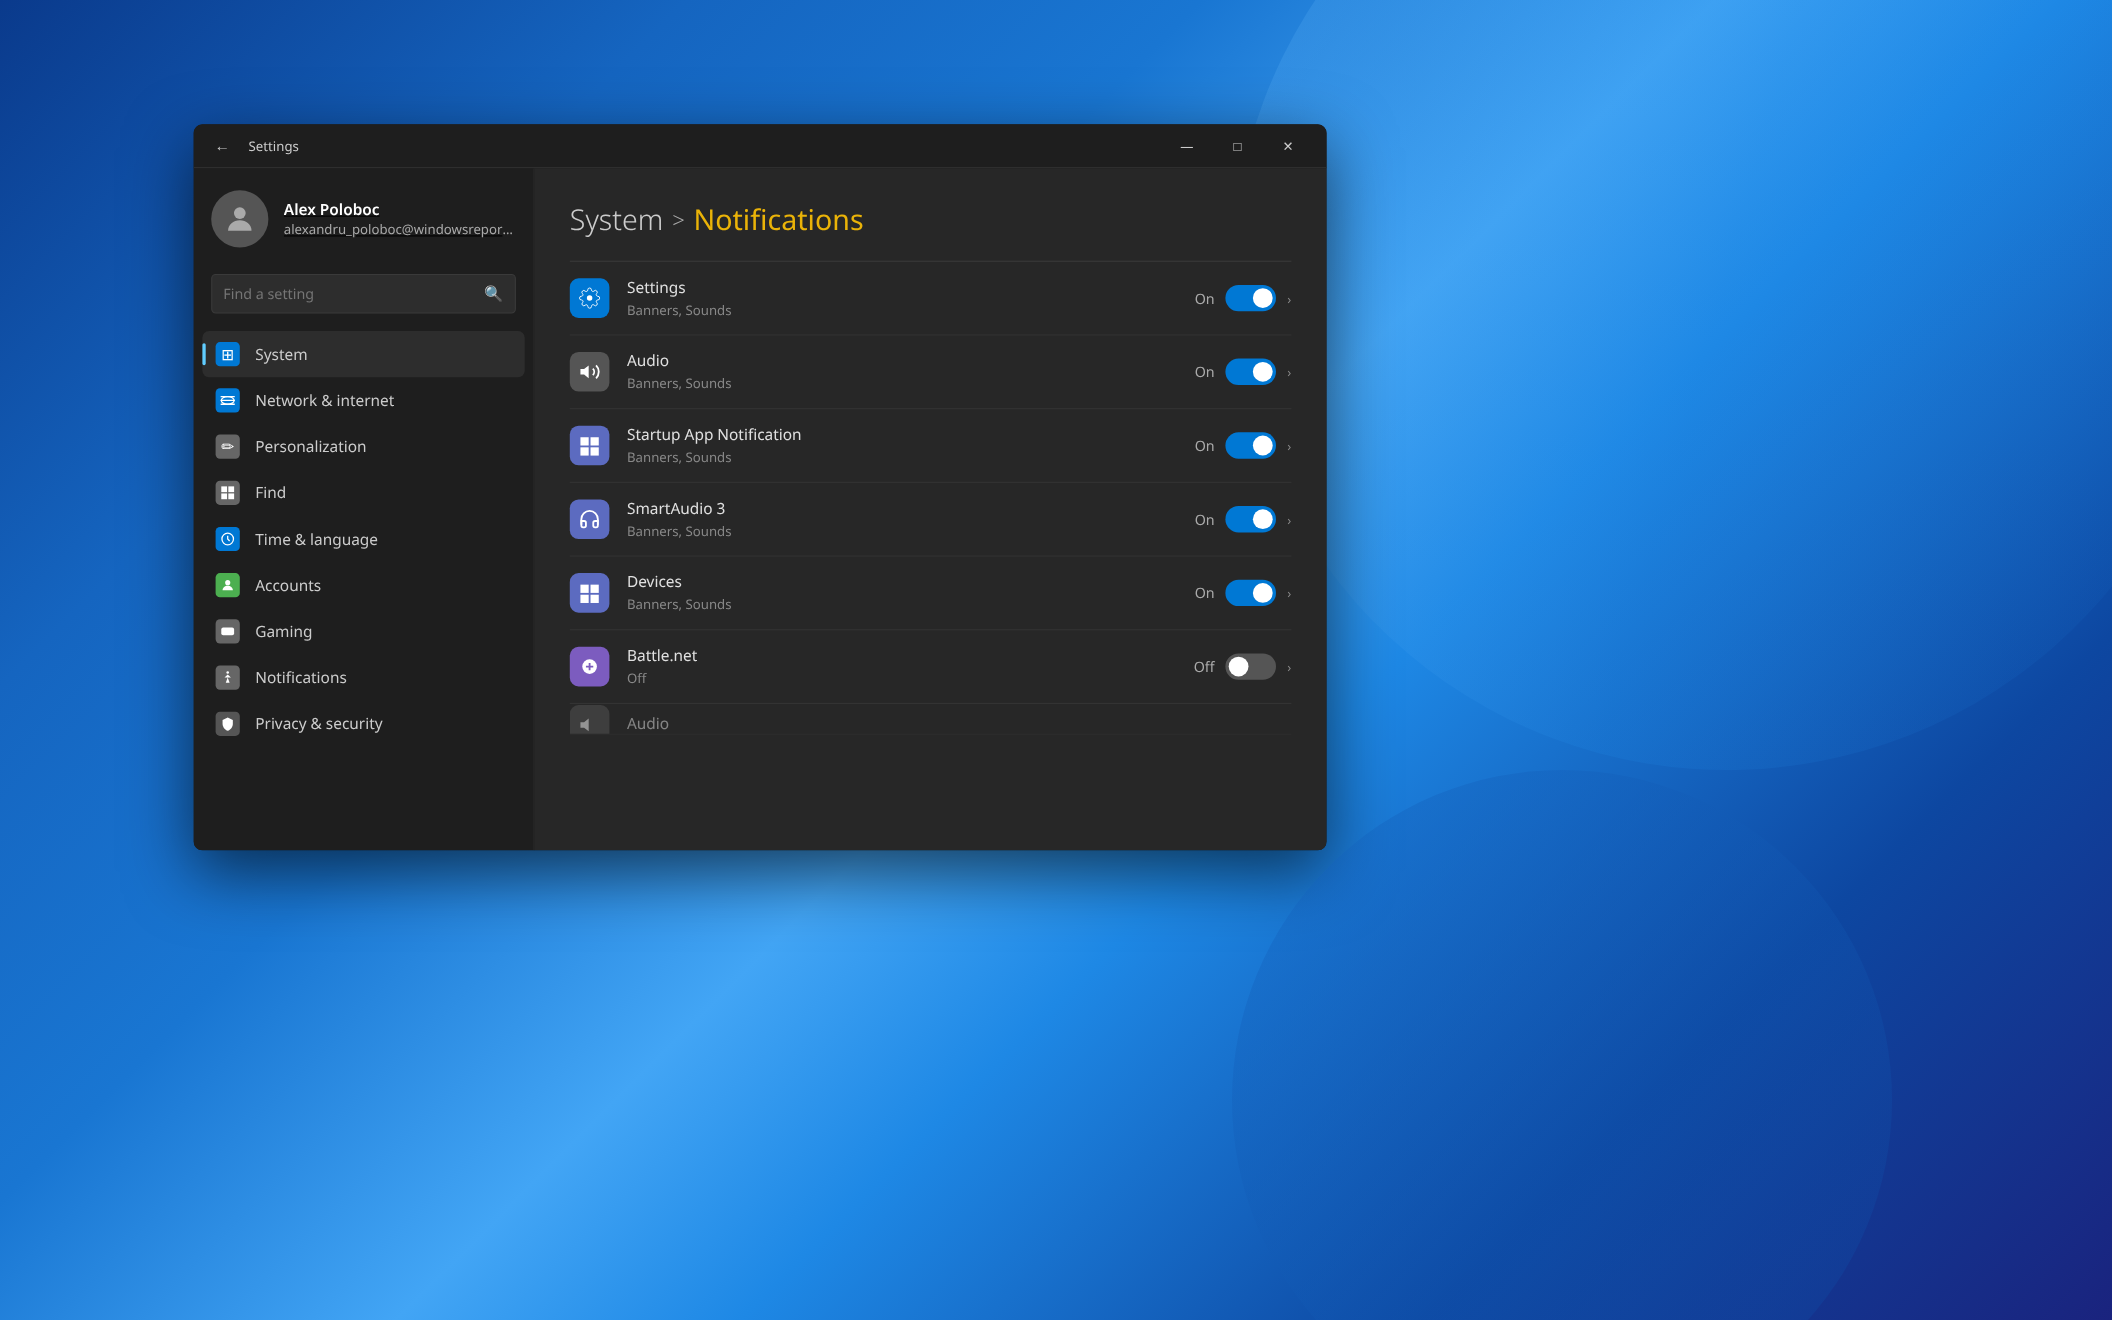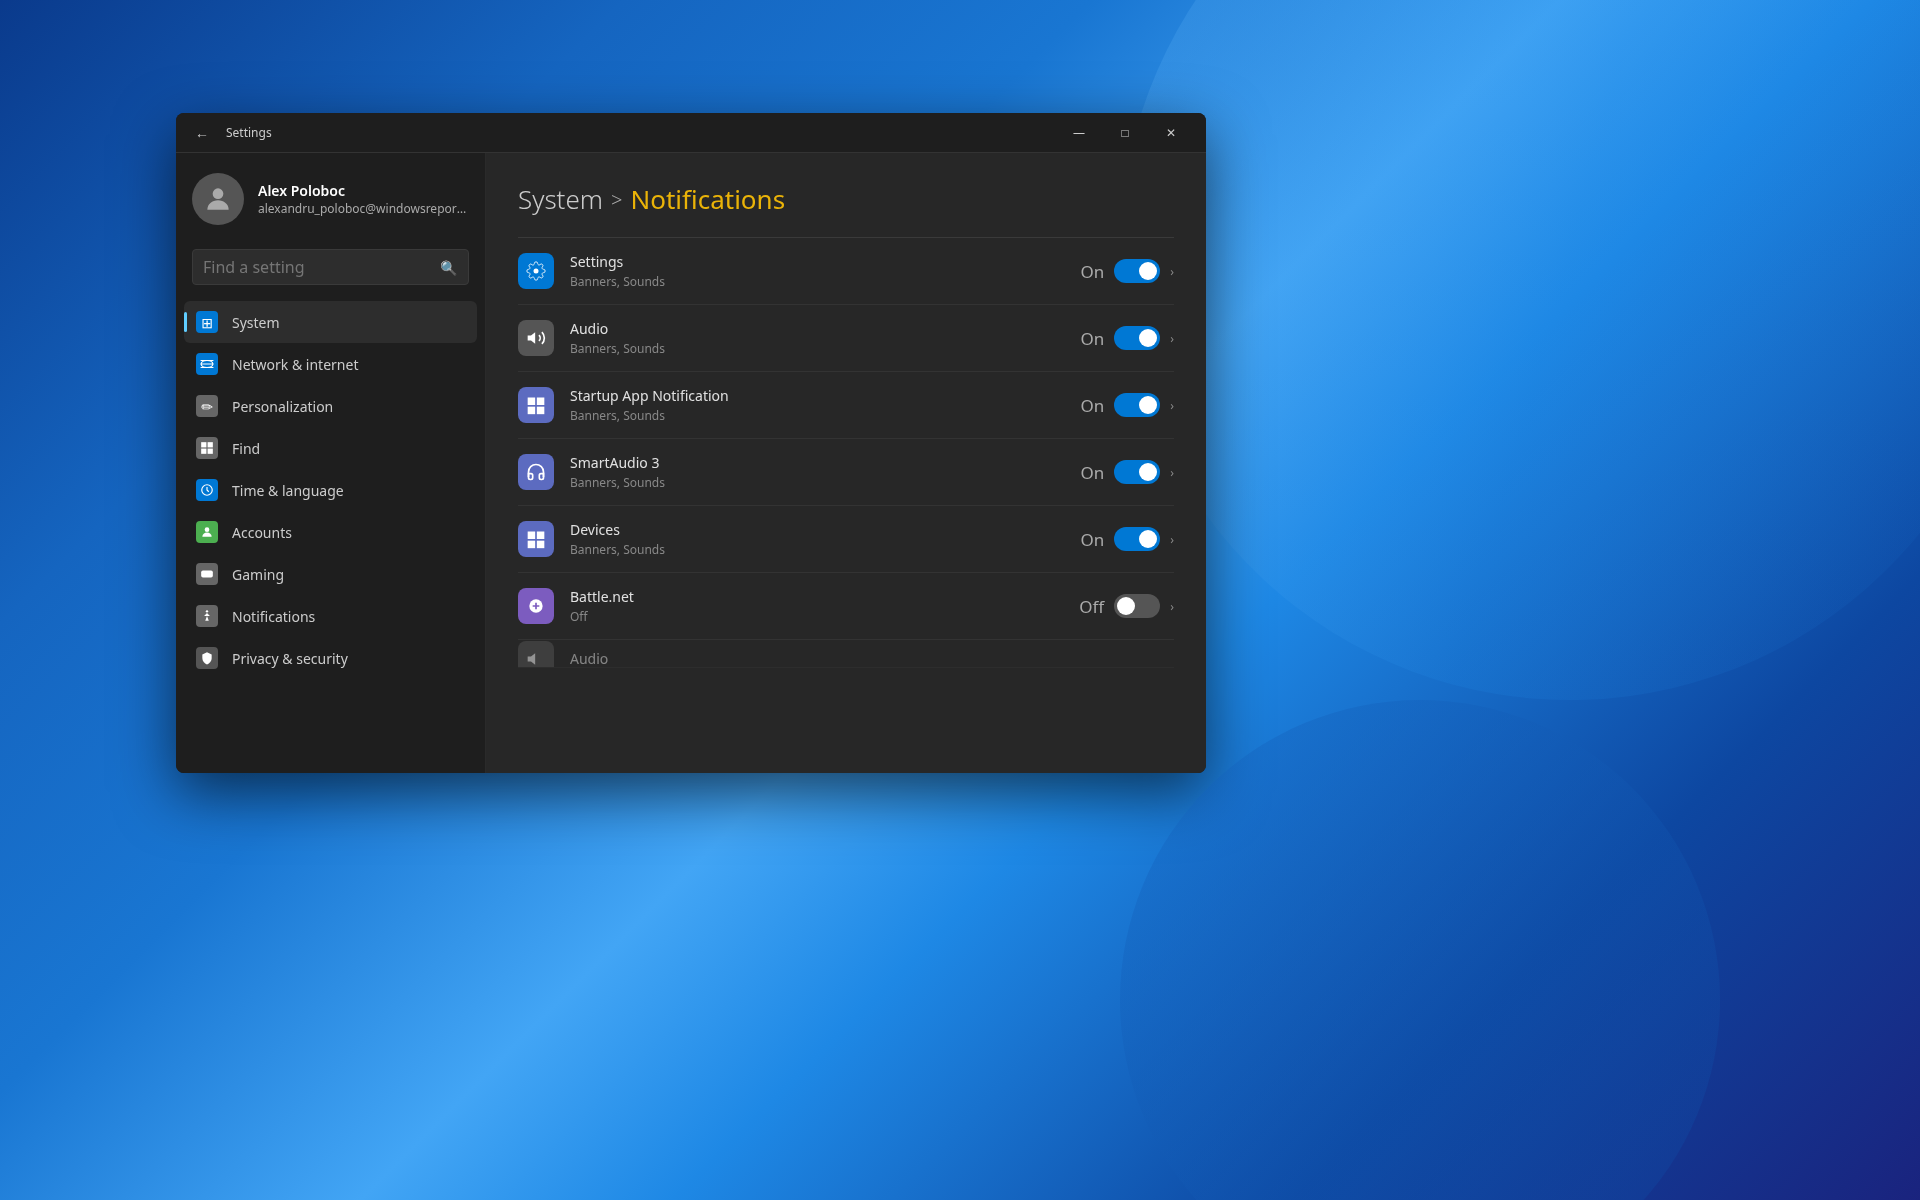--- a/index.html
+++ b/index.html
@@ -121,20 +121,21 @@
       border-right: 1px solid #2a2a2a;
     }
 
     
     .user-profile {
       padding: 20px 16px 16px 16px;
       display: flex;
       align-items: center;
       gap: 14px;
       cursor: pointer;
+      text-decoration: underline;
     }
 
     .user-avatar {
       width: 52px;
       height: 52px;
       border-radius: 50%;
       background: #555;
       display: flex;
       align-items: center;
       justify-content: center;
@@ -182,21 +183,21 @@
       gap: 8px;
       cursor: text;
     }
 
     .search-input {
       flex: 1;
       background: transparent;
       border: none;
       outline: none;
       color: #fdba74;
-      font-size: 16px;
+      font-size: 13px;
       font-family: inherit;
     }
 
     .search-icon {
       color: #aaa;
       font-size: 14px;
     }
 
     
     .nav-list {
@@ -371,21 +372,21 @@
     }
 
     .notif-right {
       display: flex;
       align-items: center;
       gap: 10px;
     }
 
     .notif-status {
       color: #aaa;
-      font-size: 17px;
+      font-size: 13px;
     }
 
     
     .toggle-switch {
       width: 46px;
       height: 24px;
       border-radius: 12px;
       position: relative;
       cursor: pointer;
       flex-shrink: 0;

